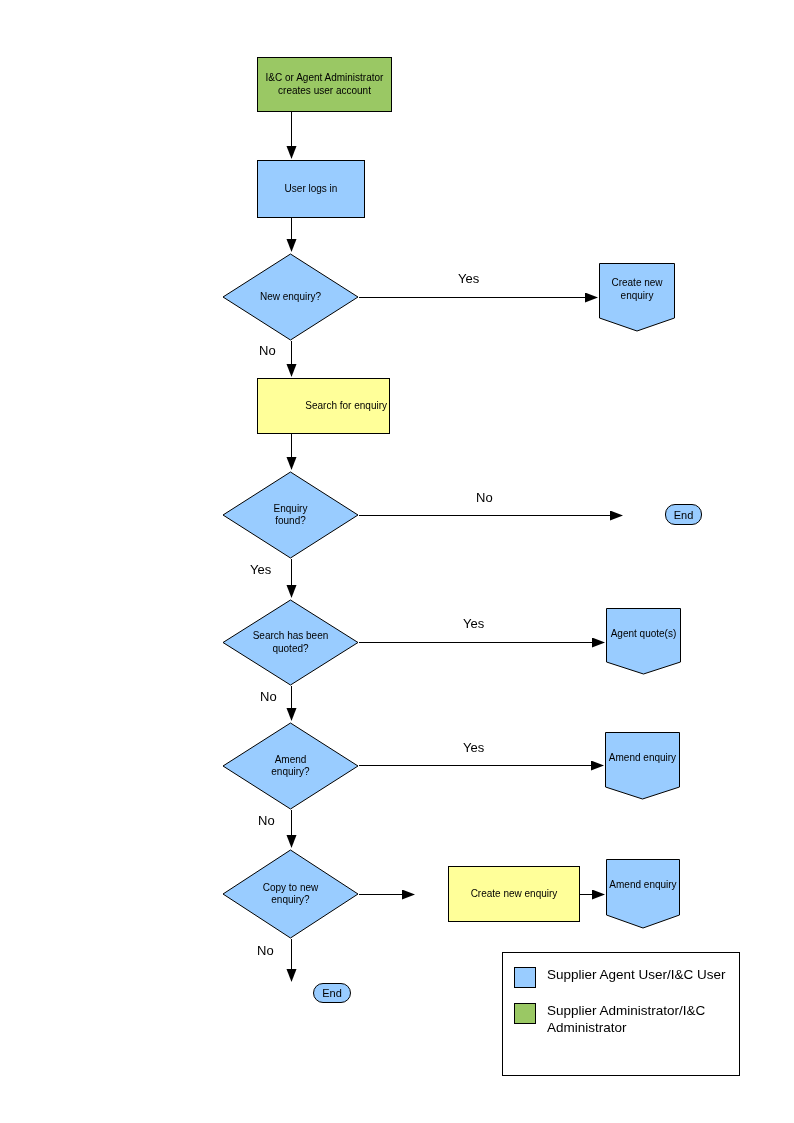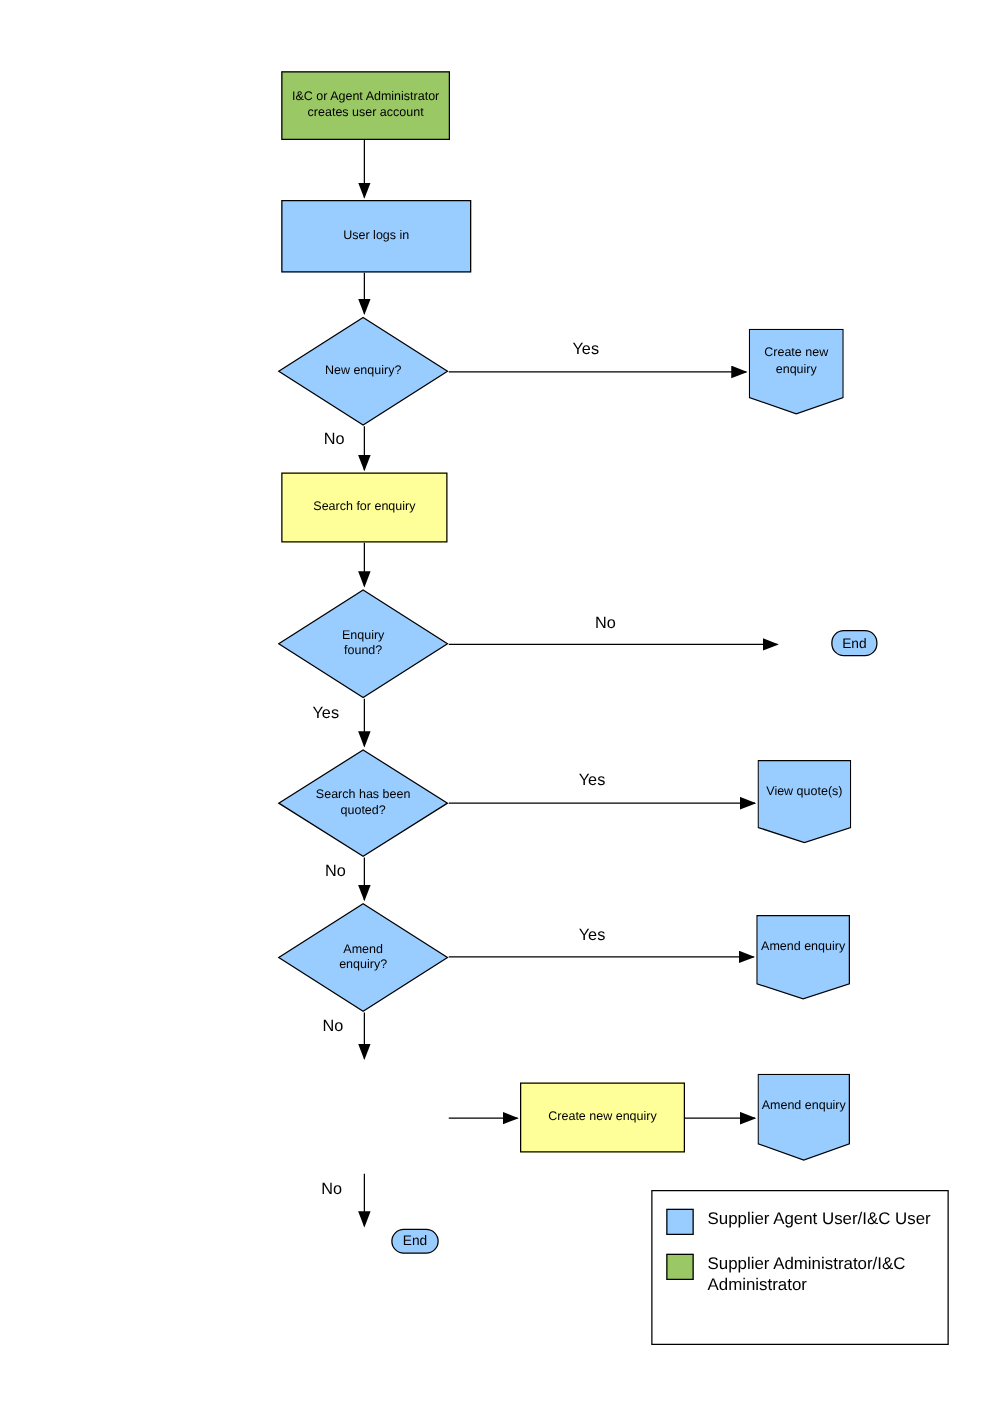--- a/index.html
+++ b/index.html
@@ -14,34 +14,34 @@
   .connector-layer{position:absolute;left:0;top:0;width:794px;height:1123px;pointer-events:none;}
   .connector-layer line{stroke:var(--line);stroke-width:1;}
 
   .node{position:absolute;box-sizing:border-box;}
   .node .shape-svg{position:absolute;left:0;top:0;width:100%;height:100%;display:block;}
   .node .shape-svg polygon{stroke:var(--line);stroke-width:1;}
   .node .nlabel{
     position:absolute;inset:0;display:flex;align-items:center;justify-content:center;
     text-align:center;font-size:10px;line-height:1.25;
   }
-  .proc{border:1px solid var(--line);display:flex;align-items:center;justify-content:center;}
+  .proc{border:1px solid var(--line);display:flex;align-items:center;justify-content:center;margin-left:32px;}
   .proc .nlabel{position:static;padding:0 2px;}
   .fill-blue{background:var(--blue);}
   .fill-yellow{background:var(--yellow);}
   .fill-green{background:var(--green);}
   .poly-blue{fill:var(--blue);}
   .diamond .nlabel{padding:0 28px;}
   .pent .nlabel{padding:0 1px;align-items:flex-start;padding-top:20px;}
   .term{border:1px solid var(--line);border-radius:10px;display:flex;align-items:center;justify-content:center;font-size:11px;margin-left:41px;}
 
   .edge-label{position:absolute;font-size:13px;line-height:1;}
 
   .legend{
-    position:absolute;left:521px;top:952px;width:238px;height:124px;
+    position:absolute;left:502px;top:952px;width:238px;height:124px;
     border:1px solid var(--line);box-sizing:border-box;padding:14px 0 0 11px;
   }
   .legend-item{display:flex;align-items:flex-start;margin-bottom:15px;}
   .legend-swatch{width:20px;height:19px;border:1px solid var(--line);flex:0 0 auto;}
   .legend-label{margin-left:11px;font-size:13.5px;line-height:1.25;width:185px;}
 </style>
 </head>
 <body>
 
 <div class="canvas">
@@ -65,39 +65,39 @@
     <line x1="291.5" y1="810" x2="291.5" y2="847" marker-end="url(#arrow)"></line>
     <line x1="359" y1="894.5" x2="414" y2="894.5" marker-end="url(#arrow)"></line>
     <line x1="548" y1="894.5" x2="604" y2="894.5" marker-end="url(#arrow)"></line>
     <line x1="291.5" y1="939" x2="291.5" y2="981" marker-end="url(#arrow)"></line>
   </svg>
 
   <div class="node proc fill-green" style="left:225px;top:57px;width:135px;height:55px;">
     <span class="nlabel">I&amp;C or Agent Administrator creates user account</span>
   </div>
 
-  <div class="node proc fill-blue" style="left:225px;top:160px;width:152px;height:58px;">
+  <div class="node proc fill-blue" style="left:225px;top:160px;width:108px;height:58px;">
     <span class="nlabel">User logs in</span>
   </div>
 
   <div class="node diamond" style="left:222px;top:253px;width:137px;height:88px;">
     <svg class="shape-svg" viewBox="0 0 137 88" preserveAspectRatio="none">
       <polygon class="poly-blue" points="68.5,1 136,44 68.5,87 1,44"></polygon>
     </svg>
     <span class="nlabel">New enquiry?</span>
   </div>
 
   <div class="node pent" style="left:599px;top:263px;width:76px;height:69px;">
     <svg class="shape-svg" viewBox="0 0 76 69" preserveAspectRatio="none">
       <polygon class="poly-blue" points="0.5,0.5 75.5,0.5 75.5,55 38,68 0.5,55"></polygon>
     </svg>
     <span class="nlabel" style="padding:14px 7px 0;">Create new enquiry</span>
   </div>
 
-  <div class="node proc fill-yellow" style="left:225px;top:378px;width:133px;height:56px;">
+  <div class="node proc fill-yellow" style="left:225px;top:378px;width:133px;height:56px;justify-content:flex-end;">
     <span class="nlabel">Search for enquiry</span>
   </div>
 
   <div class="node diamond" style="left:222px;top:471px;width:137px;height:88px;">
     <svg class="shape-svg" viewBox="0 0 137 88" preserveAspectRatio="none">
       <polygon class="poly-blue" points="68.5,1 136,44 68.5,87 1,44"></polygon>
     </svg>
     <span class="nlabel" style="padding:0 38px;">Enquiry found?</span>
   </div>
 
@@ -109,37 +109,43 @@
     <svg class="shape-svg" viewBox="0 0 137 87" preserveAspectRatio="none">
       <polygon class="poly-blue" points="68.5,1 136,43.5 68.5,86 1,43.5"></polygon>
     </svg>
     <span class="nlabel">Search has been quoted?</span>
   </div>
 
   <div class="node pent" style="left:606px;top:608px;width:75px;height:67px;">
     <svg class="shape-svg" viewBox="0 0 75 67" preserveAspectRatio="none">
       <polygon class="poly-blue" points="0.5,0.5 74.5,0.5 74.5,54 37.5,66 0.5,54"></polygon>
     </svg>
-    <span class="nlabel">View quote(s)</span>
+    <span class="nlabel">Agent quote(s)</span>
   </div>
 
   <div class="node diamond" style="left:222px;top:722px;width:137px;height:88px;">
     <svg class="shape-svg" viewBox="0 0 137 88" preserveAspectRatio="none">
       <polygon class="poly-blue" points="68.5,1 136,44 68.5,87 1,44"></polygon>
     </svg>
     <span class="nlabel" style="padding:0 39px;">Amend enquiry?</span>
   </div>
 
   <div class="node pent" style="left:605px;top:732px;width:75px;height:68px;">
     <svg class="shape-svg" viewBox="0 0 75 68" preserveAspectRatio="none">
       <polygon class="poly-blue" points="0.5,0.5 74.5,0.5 74.5,55 37.5,67 0.5,55"></polygon>
     </svg>
     <span class="nlabel">Amend enquiry</span>
   </div>
 
+  <div class="node diamond" style="left:222px;top:849px;width:137px;height:90px;">
+    <svg class="shape-svg" viewBox="0 0 137 90" preserveAspectRatio="none">
+      <polygon class="poly-blue" points="68.5,1 136,45 68.5,89 1,45"></polygon>
+    </svg>
+    <span class="nlabel" style="padding:0 33px;">Copy to new enquiry?</span>
+  </div>
 
   <div class="node proc fill-yellow" style="left:416px;top:866px;width:132px;height:56px;">
     <span class="nlabel">Create new enquiry</span>
   </div>
 
   <div class="node pent" style="left:606px;top:859px;width:74px;height:70px;">
     <svg class="shape-svg" viewBox="0 0 74 70" preserveAspectRatio="none">
       <polygon class="poly-blue" points="0.5,0.5 73.5,0.5 73.5,56 37,69 0.5,56"></polygon>
     </svg>
     <span class="nlabel">Amend enquiry</span>

